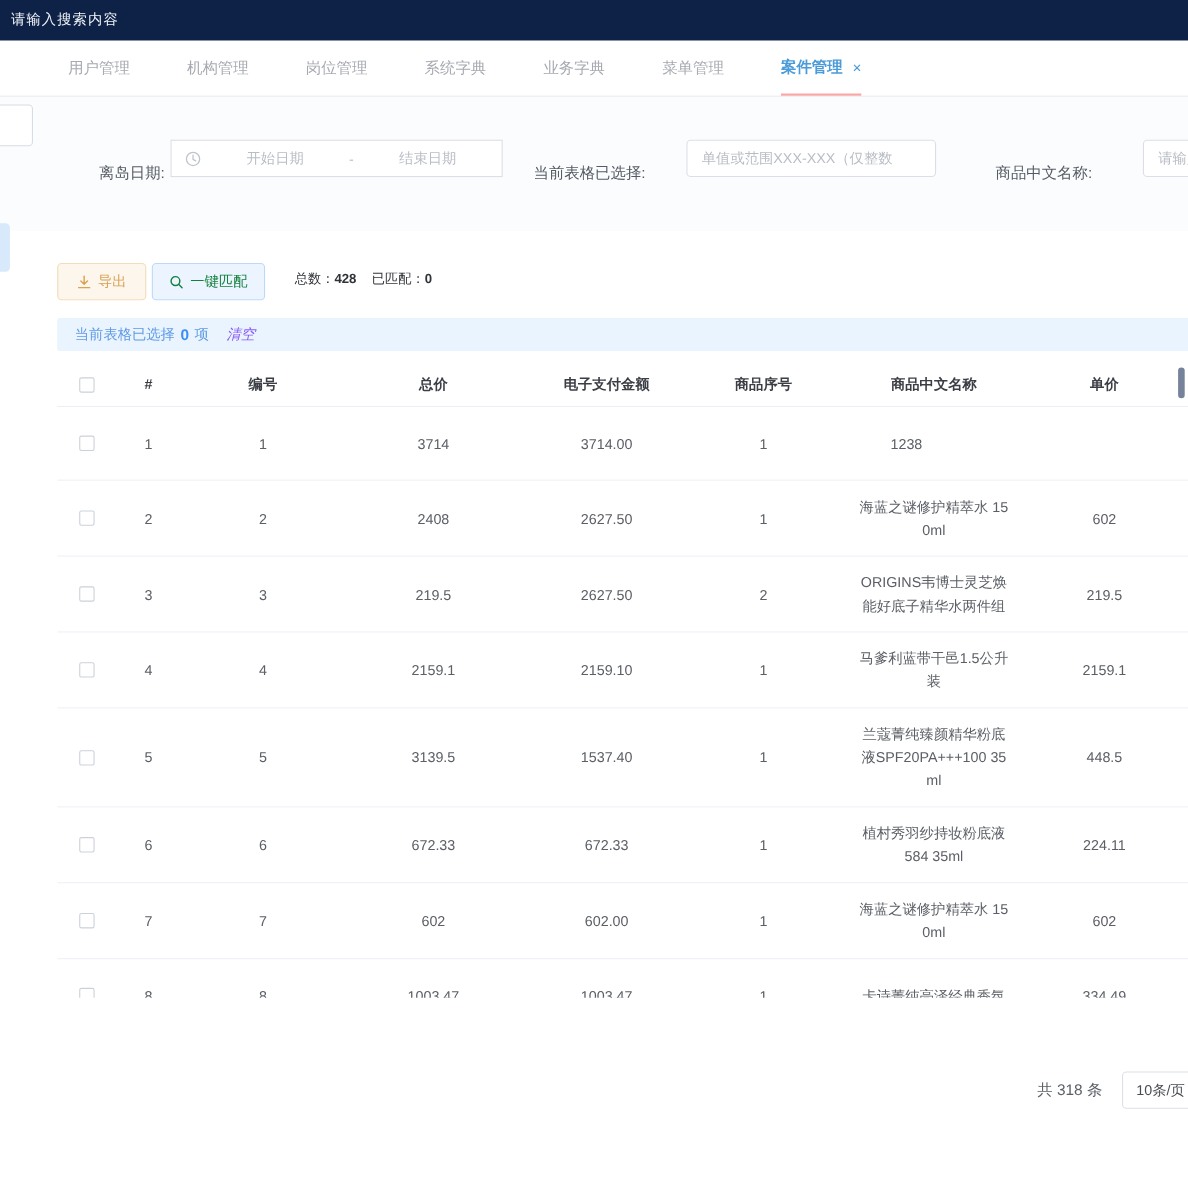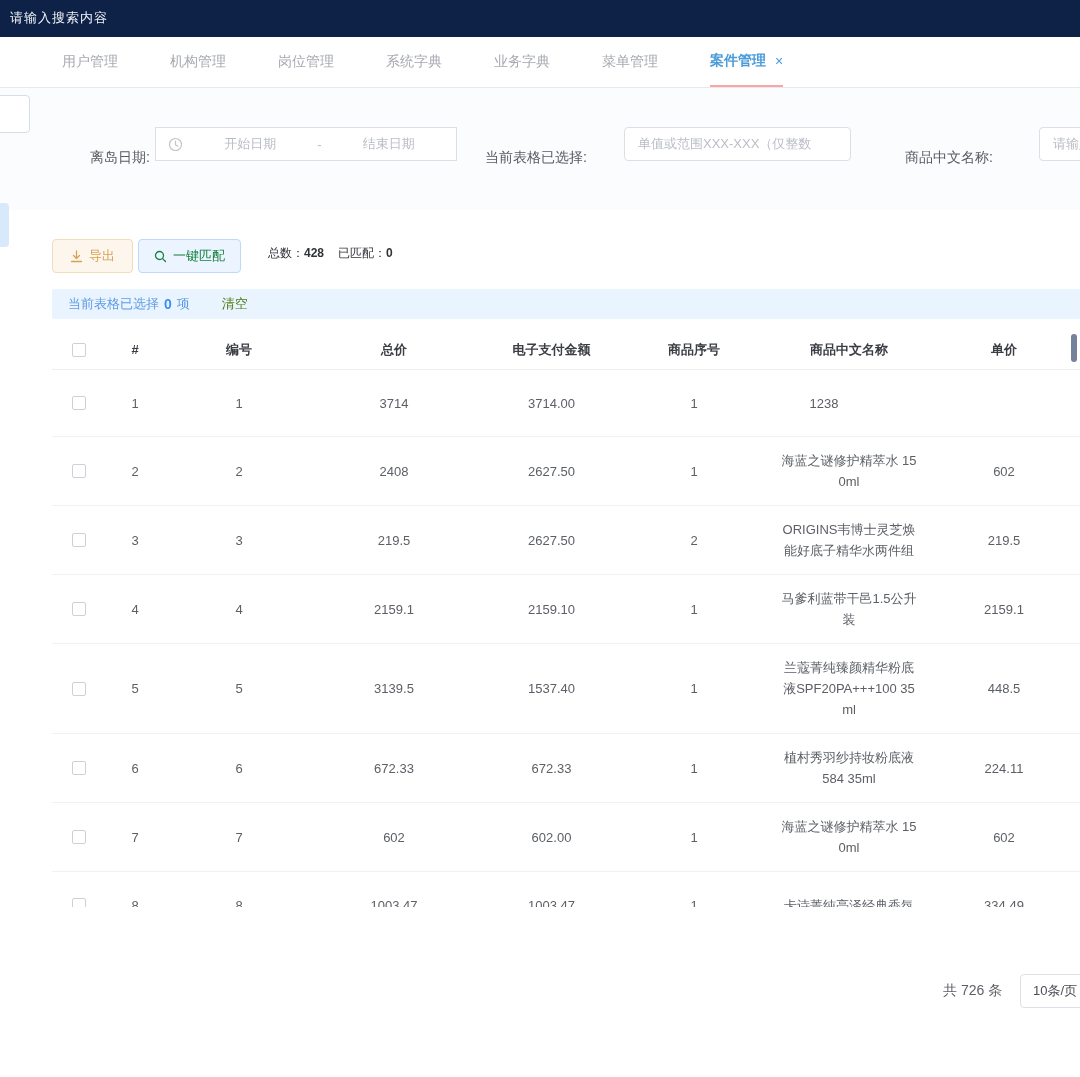--- a/index.html
+++ b/index.html
@@ -46,21 +46,21 @@
     border-radius:4px; font-size:13px; cursor:pointer; }
   .btn-export { left:52px; padding:0 17px; background:#fdf6ec; border:1px solid #f1ddba; color:#d8a254; }
   .btn-match  { left:138px; padding:0 15px; background:#ecf5ff; border:1px solid #bcdaf8; color:#15803d; }
   .counts { position:absolute; left:268px; top:245px; font-size:12px; color:#2f3237; font-weight:500; }
   .counts .num { font-weight:700; margin-right:14px; }
 
   
   .selection-bar { position:absolute; left:52px; top:289px; width:1051px; height:30px; background:#eaf4fe;
     border-radius:2px; display:flex; align-items:center; padding-left:16px; font-size:13px; color:#5f9be4; }
   .selection-bar .cnt { font-size:14px; font-weight:700; color:#3a8ef6; margin:0 5px; }
-  .selection-bar .clear { margin-left:32px; color:#4d7c0f; cursor:pointer; }
+  .selection-bar .clear { margin-left:16px; color:#8b5cf6; cursor:pointer;font-style:italic; }
 
   
   .table-wrap { position:absolute; left:52px; top:330px; width:1028px; height:577px; overflow:hidden; }
   .thead { display:flex; align-items:center; height:40px; border-bottom:1px solid #ebeef5;
     font-size:13px; font-weight:700; color:#3b3e44; }
   .trow { display:flex; align-items:center; min-height:67px; border-bottom:1px solid #eef1f6;
     font-size:13px; color:#5c6066; }
   .cell { text-align:center; flex:none; }
   .c-check { width:54px; display:flex; justify-content:center; }
   .c-idx   { width:58px; }
@@ -285,18 +285,18 @@
       <div class="cell c-total">1003.47</div>
       <div class="cell c-epay">1003.47</div>
       <div class="cell c-seq">1</div>
       <div class="cell c-name">卡诗菁纯亮泽经典香氛</div>
       <div class="cell c-unit">334.49</div>
     </div>
   </div>
 
   <div class="scroll-thumb"></div>
 
-  <span class="total-text">共 726 条</span>
+  <span class="total-text">共 318 条</span>
   <div class="page-size">
     <span>10条/页</span>
   </div>
 
 </div>
 
 </body></html>

